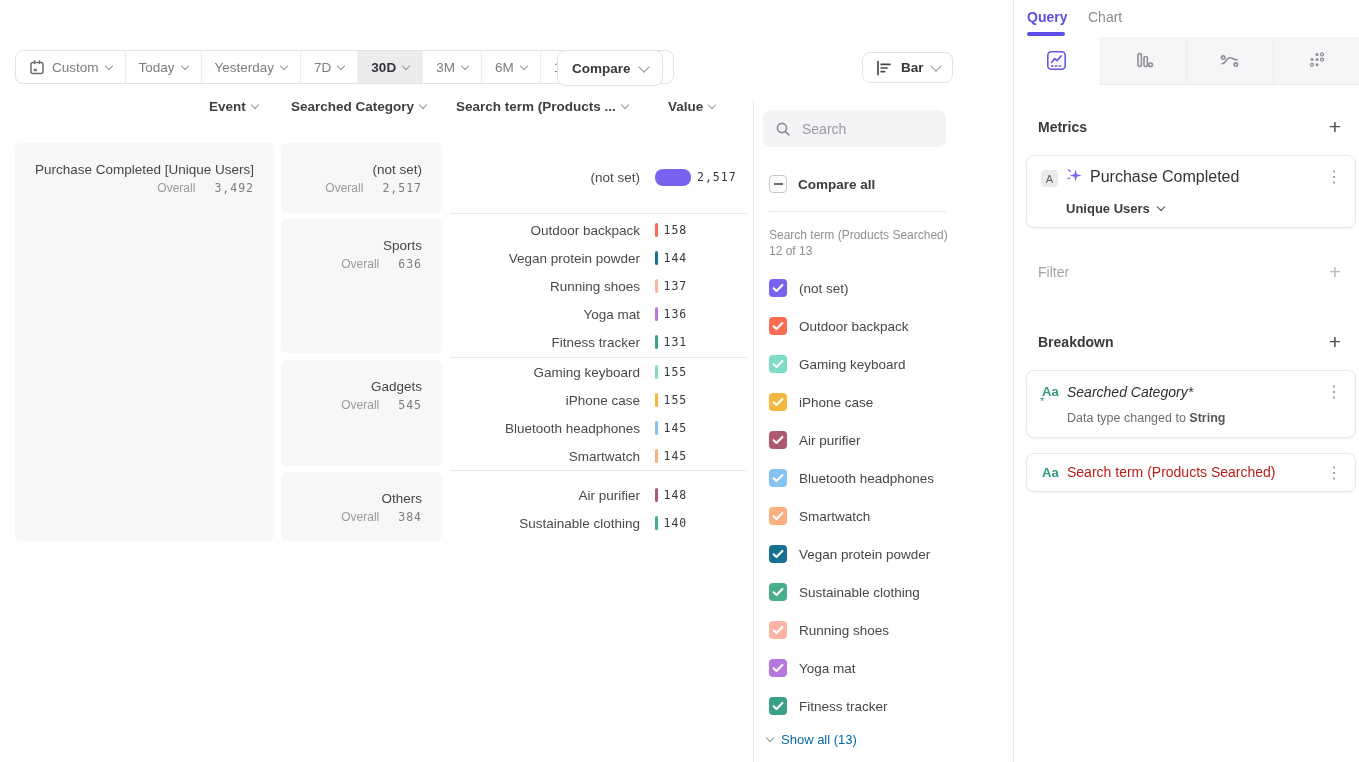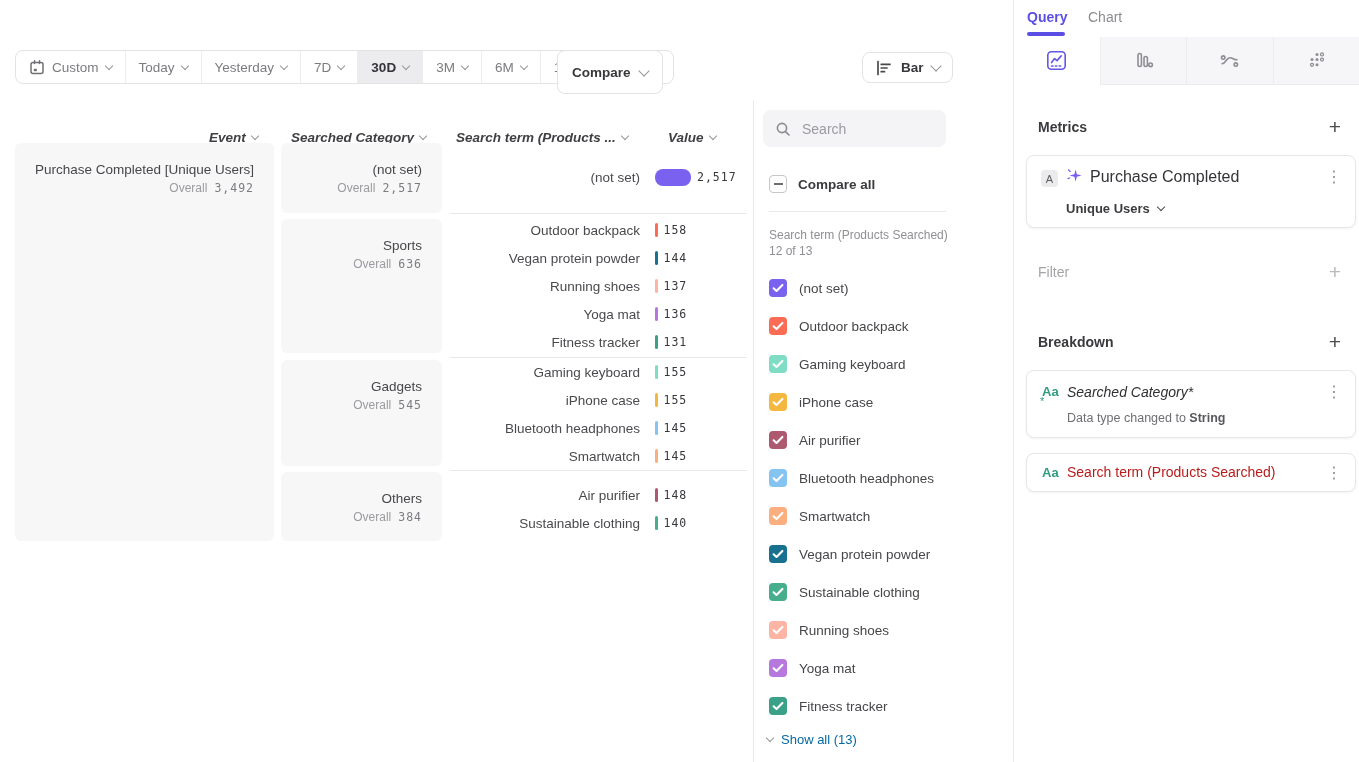--- a/index.html
+++ b/index.html
@@ -12,37 +12,37 @@
   .chev.dark{border-color:#4a4a4e;}
   .mono{font-family:"DejaVu Sans Mono","Liberation Mono",monospace;letter-spacing:1px;}
 
   
   .seg-control{position:absolute;left:15px;top:50px;height:34px;display:flex;align-items:stretch;
        border:1px solid #e3e3e5;border-radius:8px;background:#fff;box-sizing:border-box;overflow:hidden;}
   .seg{display:flex;align-items:center;gap:7px;padding:0 13px;font-size:13.5px;color:#7c7c80;
        border-left:1px solid #ededef;cursor:pointer;white-space:nowrap;}
   .seg:first-child{border-left:none;}
   .seg.selected{background:#ececee;color:#353539;font-weight:700;}
-  .compare-btn{position:absolute;left:557px;top:50px;height:44px;padding:8px 14px;display:flex;align-items:center;
+  .compare-btn{position:absolute;left:557px;top:50px;height:36px;padding:8px 14px;display:flex;align-items:center;
        gap:9px;border:1px solid #e3e3e5;border-radius:8px;background:#fff;font-size:13.5px;font-weight:600;
        color:#38383c;box-sizing:border-box;cursor:pointer;font-family:inherit;}
   .bar-btn{position:absolute;left:862px;top:52px;height:31px;padding:0 12px;display:flex;align-items:center;
        gap:8px;border:1px solid #e3e3e5;border-radius:8px;background:#fff;font-size:13.5px;font-weight:600;
        color:#38383c;box-sizing:border-box;cursor:pointer;font-family:inherit;}
 
   
-  .col-head{position:absolute;top:130px;display:flex;align-items:center;gap:6px;font-size:13.5px;
-       font-weight:700;color:#3f3f43;cursor:pointer;font-style:italic;}
+  .col-head{position:absolute;top:99px;display:flex;align-items:center;gap:6px;font-size:13.5px;
+       font-weight:700;color:#3f3f43;cursor:pointer;}
   .cell{position:absolute;background:#f7f7f8;border-radius:6px;text-align:right;box-sizing:border-box;}
   .event-cell{left:15px;top:143px;width:259px;height:398px;padding:19px 20px 0 0;}
   .cat-cell{left:281px;width:161px;padding:19px 20px 0 0;}
   .cell-title{font-size:13.5px;color:#47474b;}
   .cell-overall{margin-top:4px;display:flex;justify-content:flex-end;align-items:center;gap:7px;}
   .ov-label{font-size:12px;color:#9b9b9f;}
-  .ov-value{font-size:11.5px;color:#7c7c81;}
+  .ov-value{font-size:11.5px;color:#7c7c81;margin-left:12px;}
   .row-group{position:absolute;left:450px;width:300px;}
   .trow{height:28px;display:flex;align-items:center;}
   .trow-label{width:190px;text-align:right;font-size:13.5px;color:#4a4a4e;white-space:nowrap;}
   .trow-bar{margin-left:15px;flex:none;}
   .trow-val{margin-left:6px;font-size:11.5px;color:#38383c;}
   .sep{position:absolute;left:450px;width:297px;height:1px;background:#e9e9eb;}
 
   
   .v-divider{position:absolute;left:753px;top:100px;height:662px;width:1px;background:#e9e9eb;}
   .search-box{position:absolute;left:763px;top:110px;width:183px;height:37px;background:#f4f4f6;

